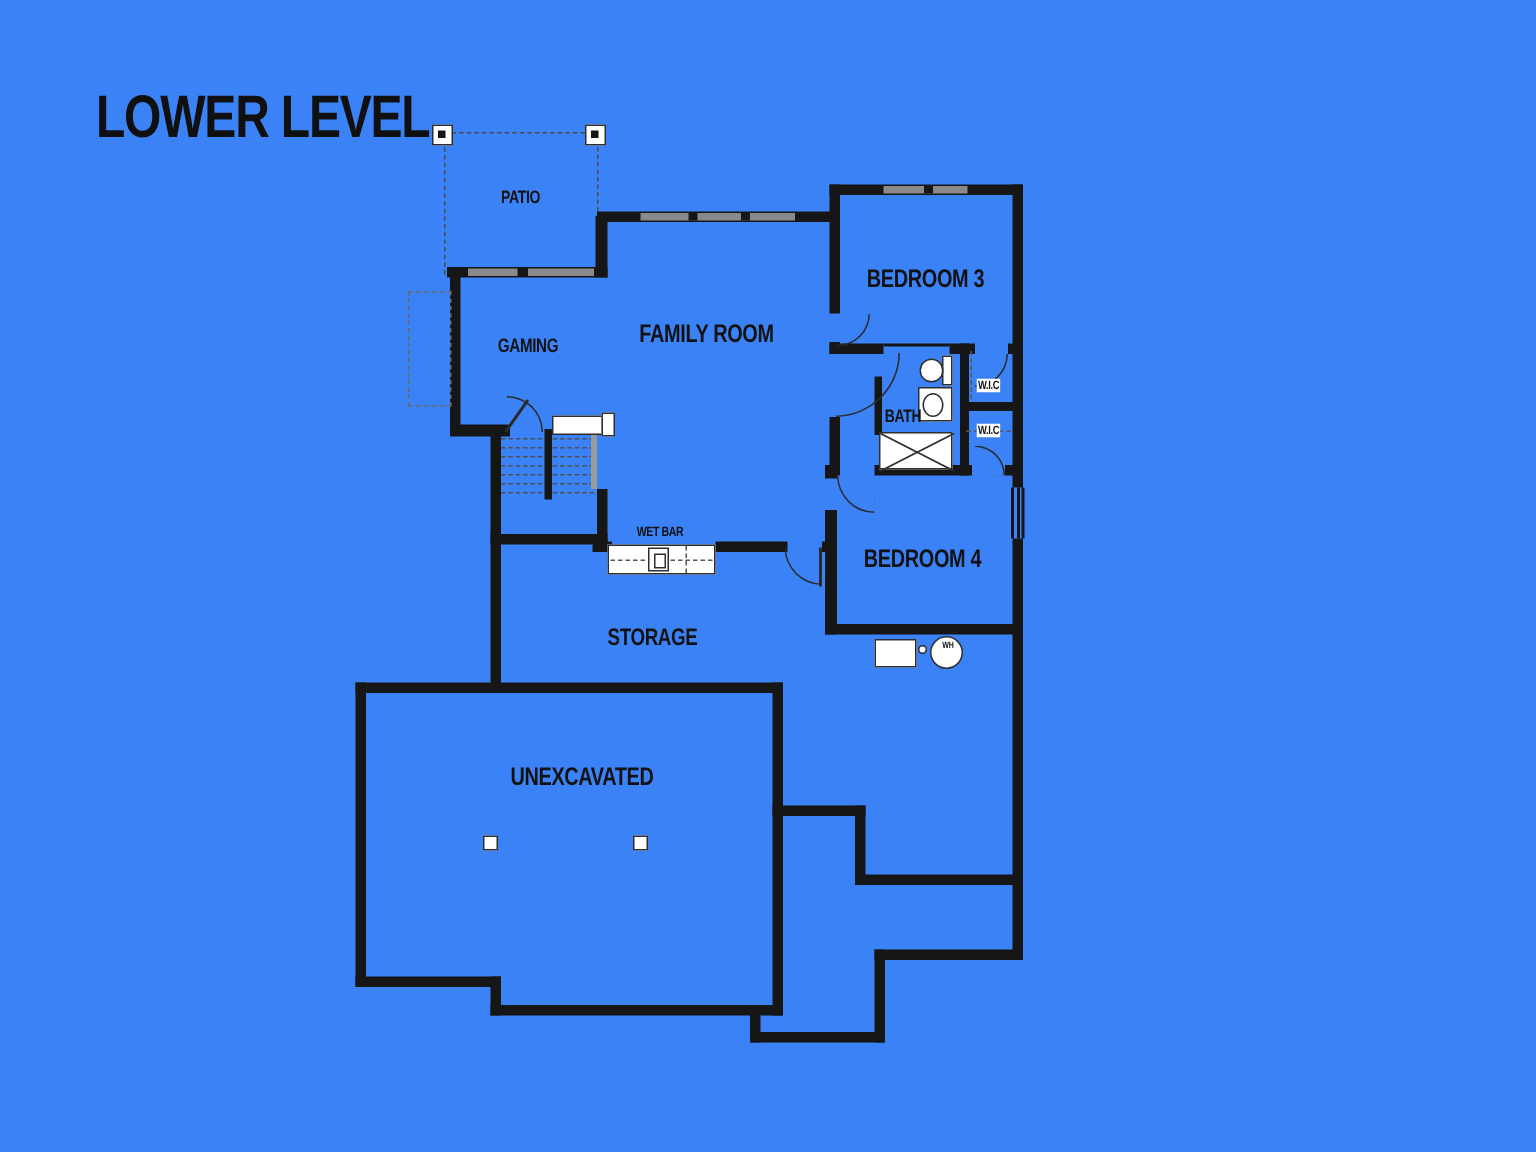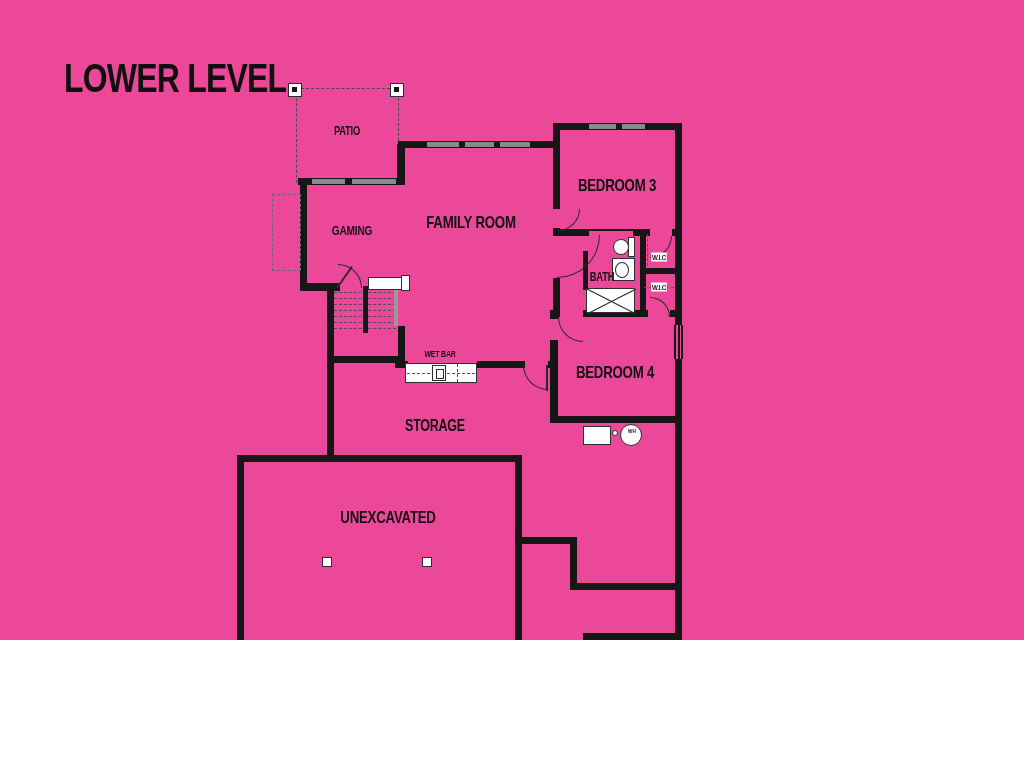--- a/index.html
+++ b/index.html
@@ -1,16 +1,16 @@
 <!DOCTYPE html>
 <html><head>
 <meta charset="utf-8">
 <style>
   html,body{margin:0;padding:0;background:#ffffff;}
-  .canvas{position:relative;width:1024px;height:640px;background:#ec4899;overflow:hidden;
+  .canvas{position:relative;width:1024px;height:768px;background:#3b82f6;overflow:hidden;
           font-family:"Liberation Sans",sans-serif;}
   .wall{position:absolute;background:#161616;}
   .gray{position:absolute;background:#8a8a8a;}
   .tick{position:absolute;background:#161616;}
   .outline{position:absolute;border:1.4px solid #2e2e2e;background:#fff;box-sizing:border-box;}
   .round{border-radius:50%;}
   .dash-box{position:absolute;border:1.5px dashed #6a6a6a;box-sizing:border-box;}
   .dash-h{position:absolute;border-top:1.6px dashed #4a4a4a;height:0;}
   .dash-v{position:absolute;border-left:1.6px dashed #4a4a4a;width:0;}
   .thin-dash-h{position:absolute;border-top:1px dashed #555;height:0;}

